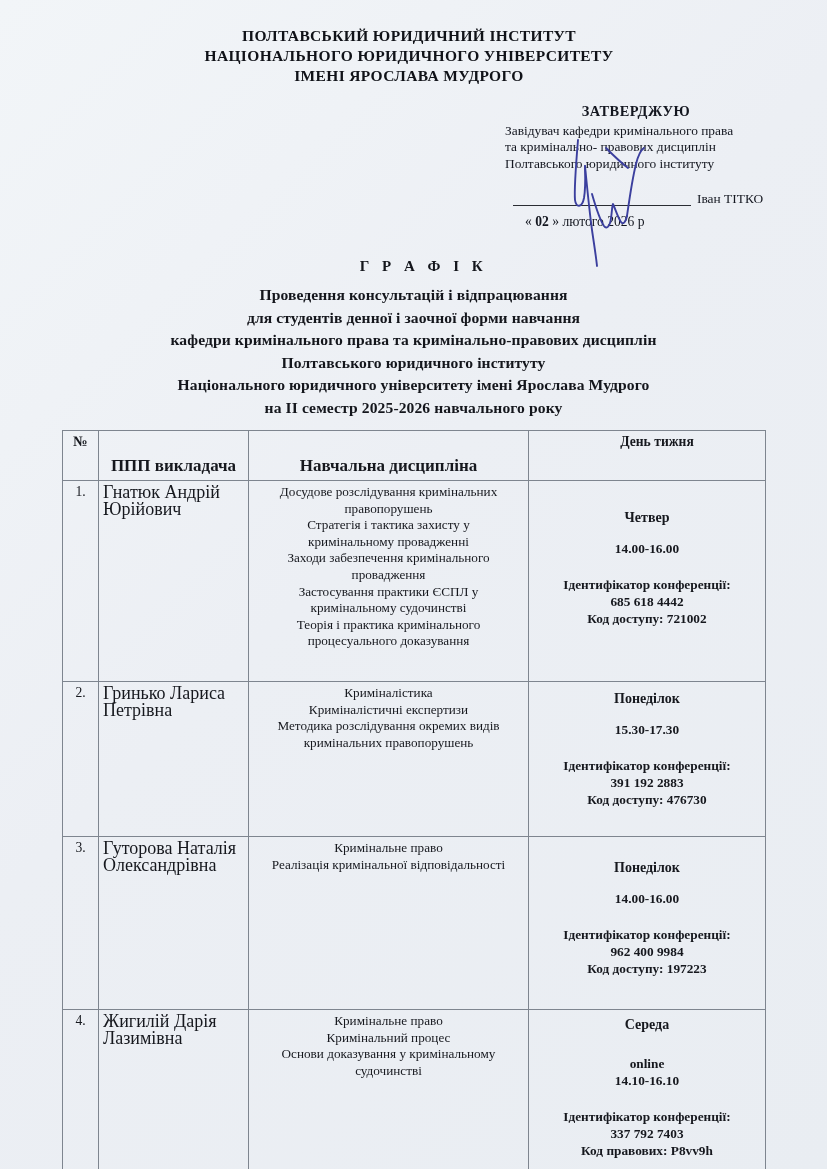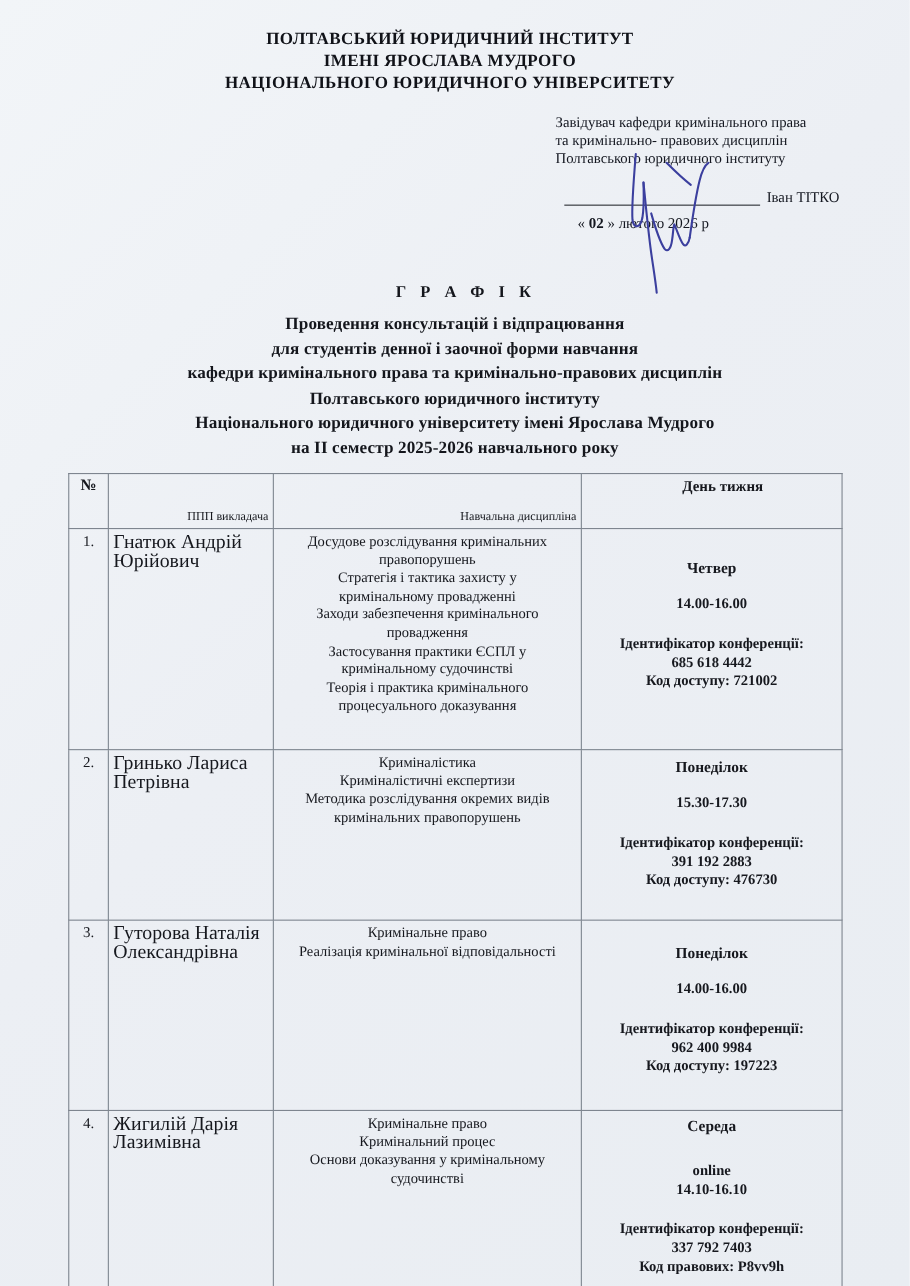--- a/index.html
+++ b/index.html
@@ -138,23 +138,23 @@
   
   .hdr td { height: 42px; vertical-align: bottom; padding-bottom: 4px; }
   .hdr .h-num {
     text-align: center;
     font-weight: bold;
     font-size: 14.5px;
     vertical-align: top;
     padding-top: 2px;
   }
   .hdr .h-name, .hdr .h-disc {
-    text-align: right;
-    font-weight: normal;
-    font-size: 11px;
+    text-align: center;
+    font-weight: bold;
+    font-size: 17px;
   }
   .hdr .h-day {
     text-align: center;
     font-weight: bold;
     font-size: 13.6px;
     vertical-align: top;
     padding-top: 3px;
     padding-left: 24px;
   }
 
@@ -207,25 +207,26 @@
   .row3 td { height: 146px; }
   .row4 td { height: 152px; }
 </style>
 </head>
 <body>
 
 <div id="page">
 
   <div class="inst-header">
     <div>ПОЛТАВСЬКИЙ ЮРИДИЧНИЙ ІНСТИТУТ</div>
+    <div>НАЦІОНАЛЬНОГО ЮРИДИЧНОГО УНІВЕРСИТЕТУ</div>
     <div>ІМЕНІ ЯРОСЛАВА МУДРОГО</div>
-    <div>НАЦІОНАЛЬНОГО ЮРИДИЧНОГО УНІВЕРСИТЕТУ</div>
   </div>
 
   <div class="approve-block">
+    <div class="approve-title">ЗАТВЕРДЖУЮ</div>
     <div class="approve-line">Завідувач кафедри  кримінального права</div>
     <div class="approve-line">та кримінально- правових дисциплін</div>
     <div class="approve-line">Полтавського юридичного інституту</div>
 
     <div class="sign-row">
       <div class="sign-rule"></div>
       <div class="sign-name">Іван ТІТКО</div>
     </div>
 
     <div class="date-line">

